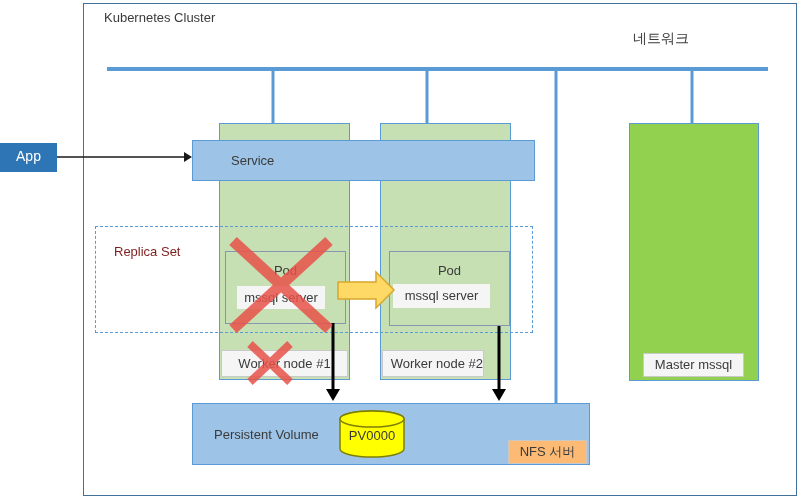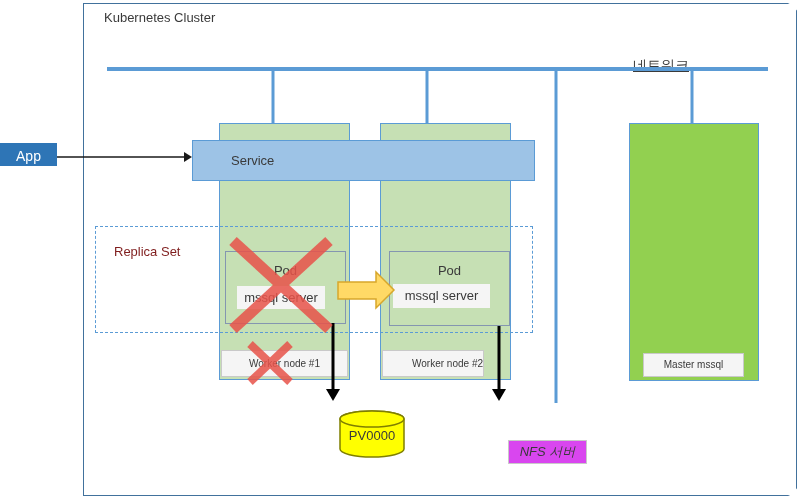--- a/index.html
+++ b/index.html
@@ -1,56 +1,56 @@
 <!DOCTYPE html>
 <html><head>
 <meta charset="utf-8">
 <style>
   html,body{margin:0;padding:0;background:#fff;}
   .canvas{
     position:relative;width:802px;height:499px;background:#ffffff;overflow:hidden;
-    font-family:"Liberation Sans","DejaVu Sans",sans-serif;color:#3a3a3a;border-radius:26px;
+    font-family:"Liberation Sans","DejaVu Sans",sans-serif;color:#3a3a3a;
   }
   .abs{position:absolute;box-sizing:border-box;}
   .cluster-box{left:83px;top:3px;width:714px;height:493px;border:1.5px solid #41719C;background:#fff;z-index:1;}
   .diagram-title{left:104px;top:10px;font-size:13px;z-index:5;}
-  .net-label{left:633px;top:57px;font-size:14px;z-index:5;text-decoration:underline;}
+  .net-label{left:633px;top:30px;font-size:14px;z-index:5;}
 
   .node-col{border:1.5px solid #5B9BD5;z-index:10;}
   .worker1{left:219px;top:123px;width:131px;height:257px;background:#C6E0B4;}
   .worker2{left:380px;top:123px;width:131px;height:257px;background:#C6E0B4;}
   .master {left:629px;top:123px;width:130px;height:258px;background:#92D050;}
 
   .replica{left:95px;top:226px;width:438px;height:107px;border:1px dashed #5B9BD5;z-index:15;}
   .replica-label{position:absolute;left:18px;top:17px;font-size:13px;color:#7f1d1d;white-space:nowrap;}
 
   .service{left:192px;top:140px;width:343px;height:41px;background:#9DC3E6;border:1.5px solid #5B9BD5;
     z-index:20;display:flex;align-items:center;padding-left:38px;font-size:13px;}
 
   .pod{background:#C6E0B4;border:1px solid #8496B0;z-index:20;text-align:center;}
   .pod1{left:225px;top:251px;width:121px;height:73px;}
   .pod2{left:389px;top:251px;width:121px;height:75px;}
   .pod-title{padding-top:11px;font-size:13px;}
   .mssql{background:#F5F5F5;z-index:21;text-align:center;font-size:13px;}
   .mssql1{left:237px;top:286px;width:88px;height:23px;line-height:23px;}
   .mssql2{left:393px;top:284px;width:97px;height:24px;line-height:24px;}
 
-  .node-label{background:#F5F5F5;border:1px solid #C9C9C9;z-index:22;text-align:center;font-size:10px;}
+  .node-label{background:#F5F5F5;border:1px solid #C9C9C9;z-index:22;text-align:center;font-size:13px;}
   .wlabel1{left:221px;top:350px;width:127px;height:27px;line-height:25px;}
   .wlabel2{left:382px;top:350px;width:102px;height:27px;line-height:25px;text-align:right;}
   .mlabel {left:643px;top:353px;width:101px;height:24px;line-height:22px;}
 
   .pv-box{left:192px;top:403px;width:398px;height:62px;background:#9DC3E6;border:1.5px solid #5B9BD5;
     z-index:10;display:flex;align-items:center;padding-left:21px;font-size:13px;}
   .cylinder{left:339px;top:410px;z-index:40;}
   .pv-name{left:341px;top:428px;width:62px;text-align:center;font-size:13px;z-index:41;}
-  .nfs{left:508px;top:440px;width:79px;height:24px;background:#d946ef;border:1px solid #C9C9C9;
-    text-align:center;line-height:22px;font-size:13px;z-index:41;font-style:italic;}
+  .nfs{left:508px;top:440px;width:79px;height:24px;background:#fdba74;border:1px solid #C9C9C9;
+    text-align:center;line-height:22px;font-size:13px;z-index:41;}
 
-  .app-box{left:0;top:143px;width:57px;height:23px;background:#2E75B6;color:#ffffff;z-index:30;
+  .app-box{left:0;top:143px;width:57px;height:29px;background:#2E75B6;color:#ffffff;z-index:30;
     text-align:center;line-height:27px;font-size:14px;}
 
   .overlay{left:0;top:0;width:802px;height:499px;z-index:60;pointer-events:none;}
 </style>
 </head>
 <body>
 
 <div class="canvas">
 
   <div class="abs cluster-box"></div>
@@ -76,20 +76,23 @@
 
   <div class="abs pod pod2">
     <div class="pod-title">Pod</div>
   </div>
   <div class="abs mssql mssql2">mssql server</div>
 
   <div class="abs node-label wlabel1">Worker node #1</div>
   <div class="abs node-label wlabel2">Worker node #2</div>
   <div class="abs node-label mlabel">Master mssql</div>
 
+  <div class="abs pv-box">
+    <span>Persistent Volume</span>
+  </div>
   <svg class="abs cylinder" width="66" height="48" viewBox="0 0 66 48">
     <path d="M1 9 A32 8 0 0 1 65 9 L65 39 A32 8 0 0 1 1 39 Z" fill="#FFFF00" stroke="#7F7F00" stroke-width="1.5"></path>
     <ellipse cx="33" cy="9" rx="32" ry="8" fill="#FFFF00" stroke="#7F7F00" stroke-width="1.5"></ellipse>
   </svg>
   <div class="abs pv-name">PV0000</div>
   <div class="abs nfs">NFS 서버</div>
 
   <div class="abs app-box">App</div>
 
   <svg class="abs overlay" width="802" height="499" viewBox="0 0 802 499">

